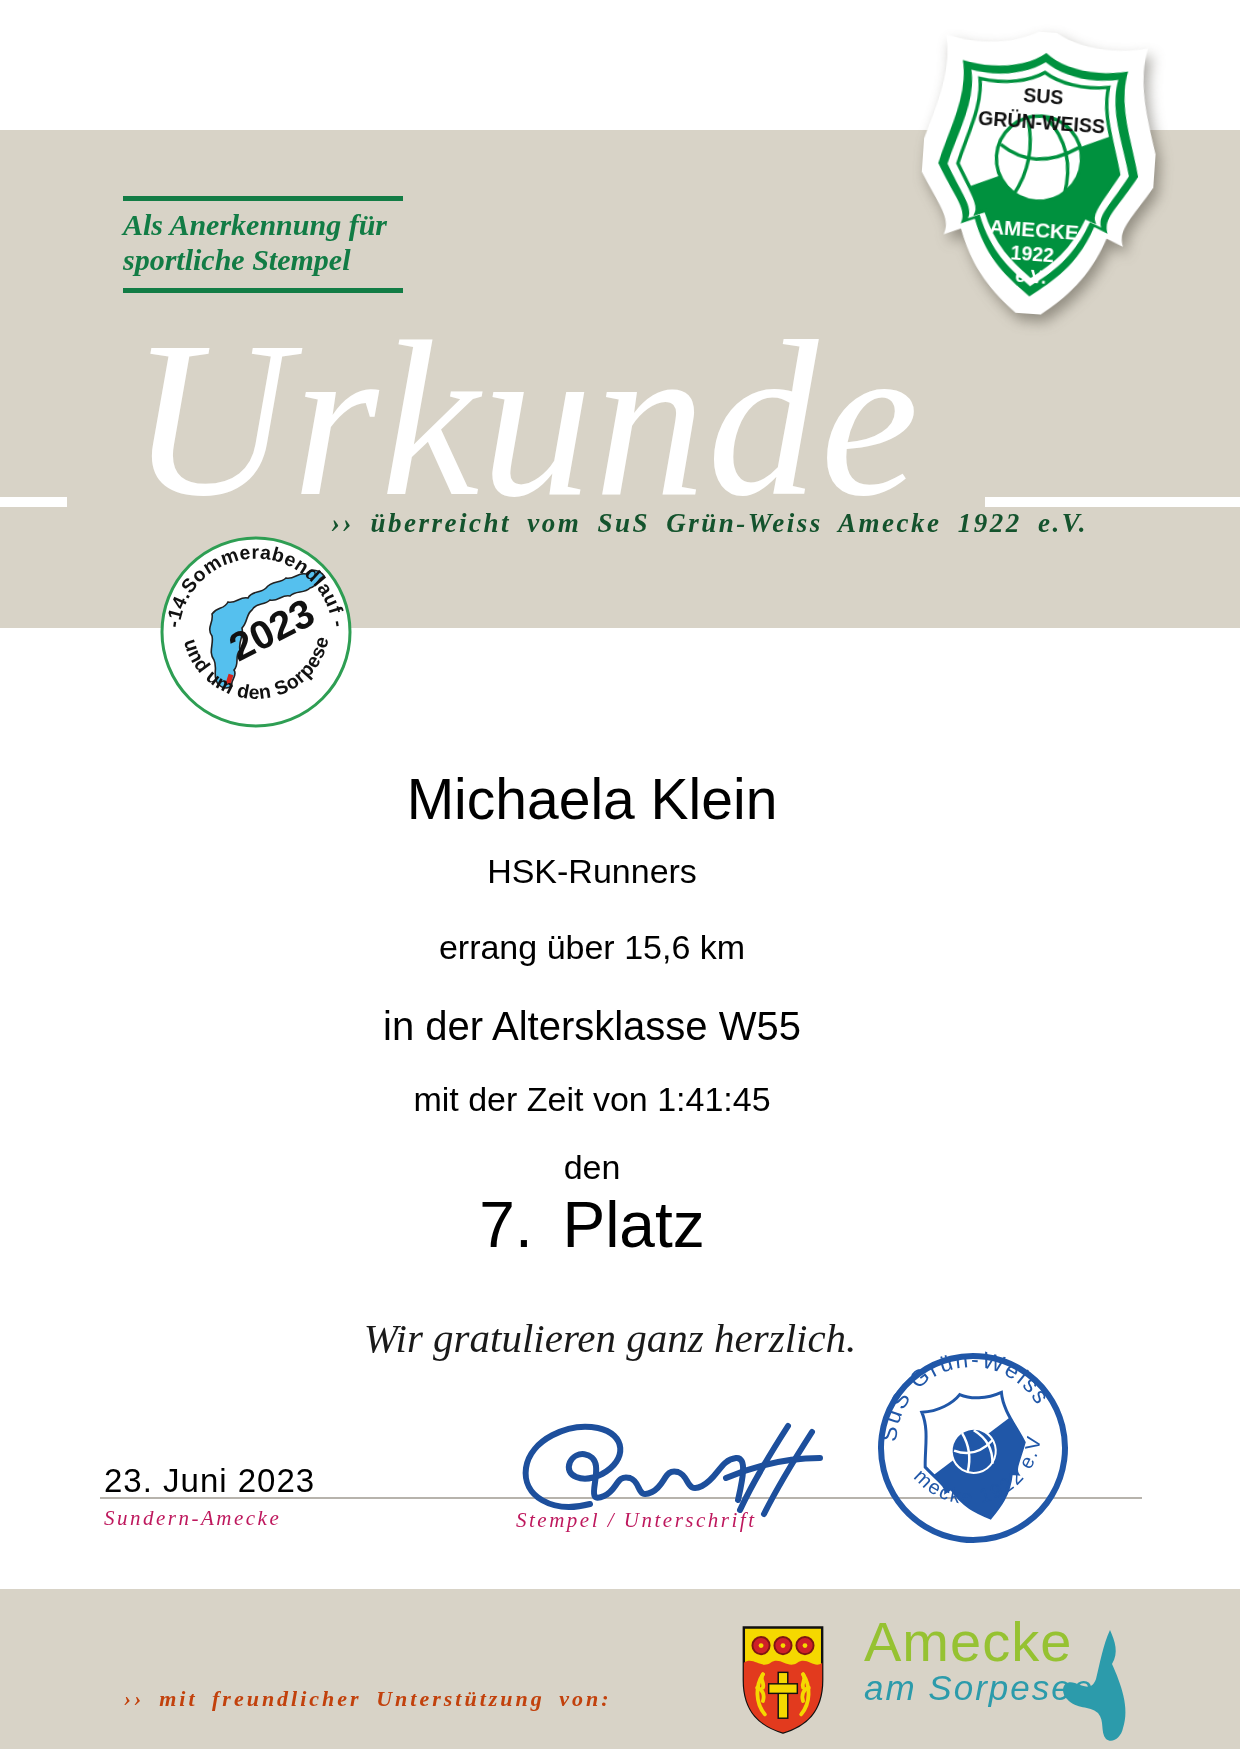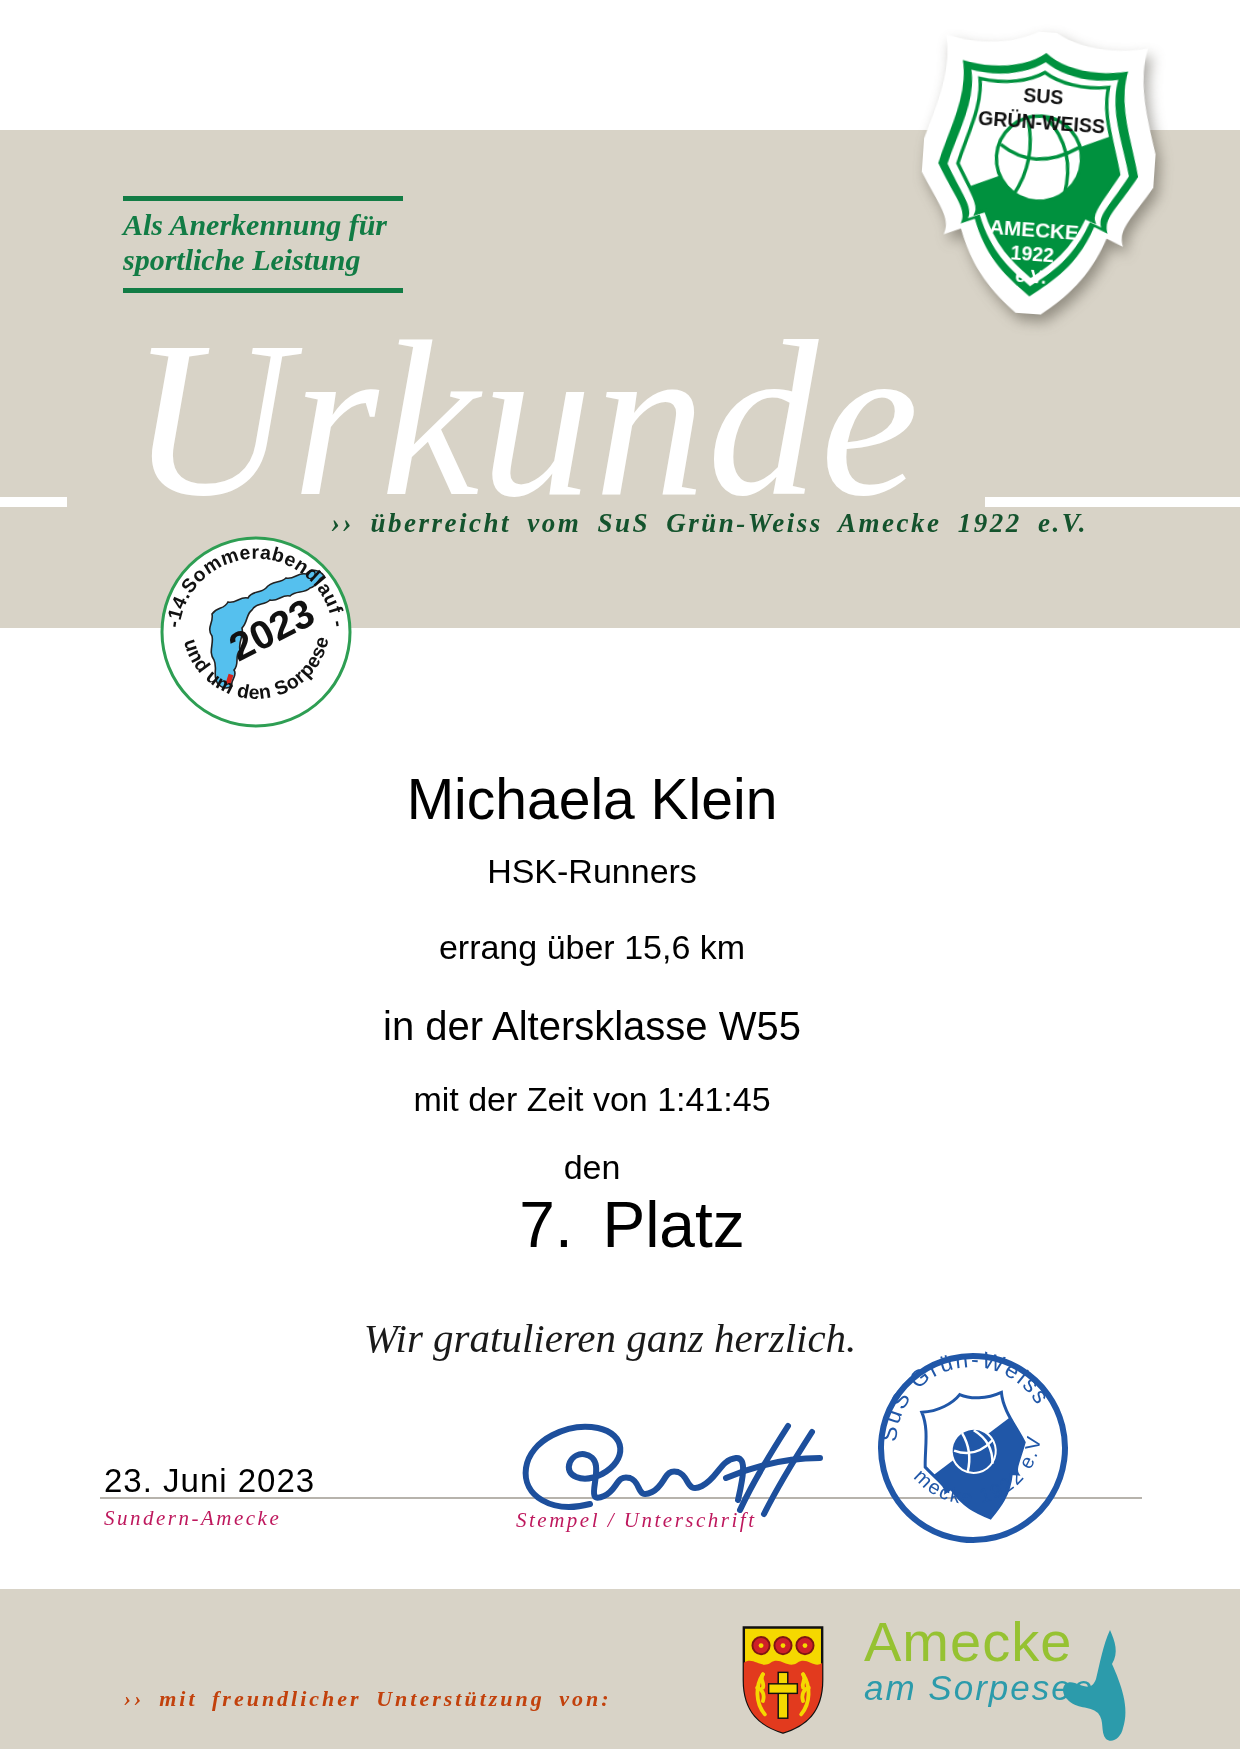--- a/index.html
+++ b/index.html
@@ -37,21 +37,21 @@
   #event-logo{position:absolute;left:160px;top:536px;width:192px;height:192px;}
 
   
   .cline{position:absolute;left:0;width:1184px;text-align:center;color:#000;}
   #recipient-name{top:766px;font-size:57px;}
   #team-name{top:852px;font-size:34px;}
   #achievement-line{top:928px;font-size:34px;}
   #ageclass-line{top:1004px;font-size:40px;}
   #time-line{top:1080px;font-size:34px;}
   #den-line{top:1148px;font-size:34px;}
-  #place-line{top:1188px;font-size:64px;word-spacing:12px;margin-left:40px;}
+  #place-line{top:1188px;font-size:64px;word-spacing:12px;}
   #congrats-line{position:absolute;left:0;top:1314px;width:1220px;text-align:center;
     font-family:"Liberation Serif",serif;font-style:italic;font-size:41px;color:#1a1a1a;}
 
   
   #date-text{position:absolute;left:104px;top:1462px;font-size:33px;color:#000;letter-spacing:1px;}
   #sign-line{position:absolute;left:100px;top:1497px;width:1042px;height:2px;background:#b7b3ac;}
   .small-caption{position:absolute;font-family:"Liberation Serif",serif;font-style:italic;
     font-size:21px;color:#be185d;letter-spacing:2.5px;}
   #place-caption{left:104px;top:1506px;}
   #stamp-caption{left:516px;top:1508px;}
@@ -72,21 +72,21 @@
 </head>
 <body>
 
 <div id="page">
 
   <div id="band-top" class="band"></div>
   <div id="band-bottom" class="band"></div>
 
   <div id="recognition">
     <div>Als Anerkennung für</div>
-    <div>sportliche Leistung</div>
+    <div>sportliche Stempel</div>
   </div>
 
   <div id="urkunde">Urkunde</div>
   <div id="white-bar-left" class="white-bar"></div>
   <div id="white-bar-right" class="white-bar"></div>
   <div id="subtitle">›› überreicht vom SuS Grün-Weiss Amecke 1922 e.V.</div>
 
   <svg id="club-badge" viewBox="0 0 200 245">
     <g>
       <path d="M100,18 C85,30 58,36 28,29 C35,60 20,90 13,120 C30,150 41,158 36,171 L48,166 C60,200 80,215 100,230 C120,215 140,200 152,166 L164,171 C159,158 170,150 187,120 C180,90 165,60 172,29 C142,36 115,30 100,18 Z" fill="#ffffff" transform="translate(100,124) scale(1.22) translate(-100,-124)"></path>

